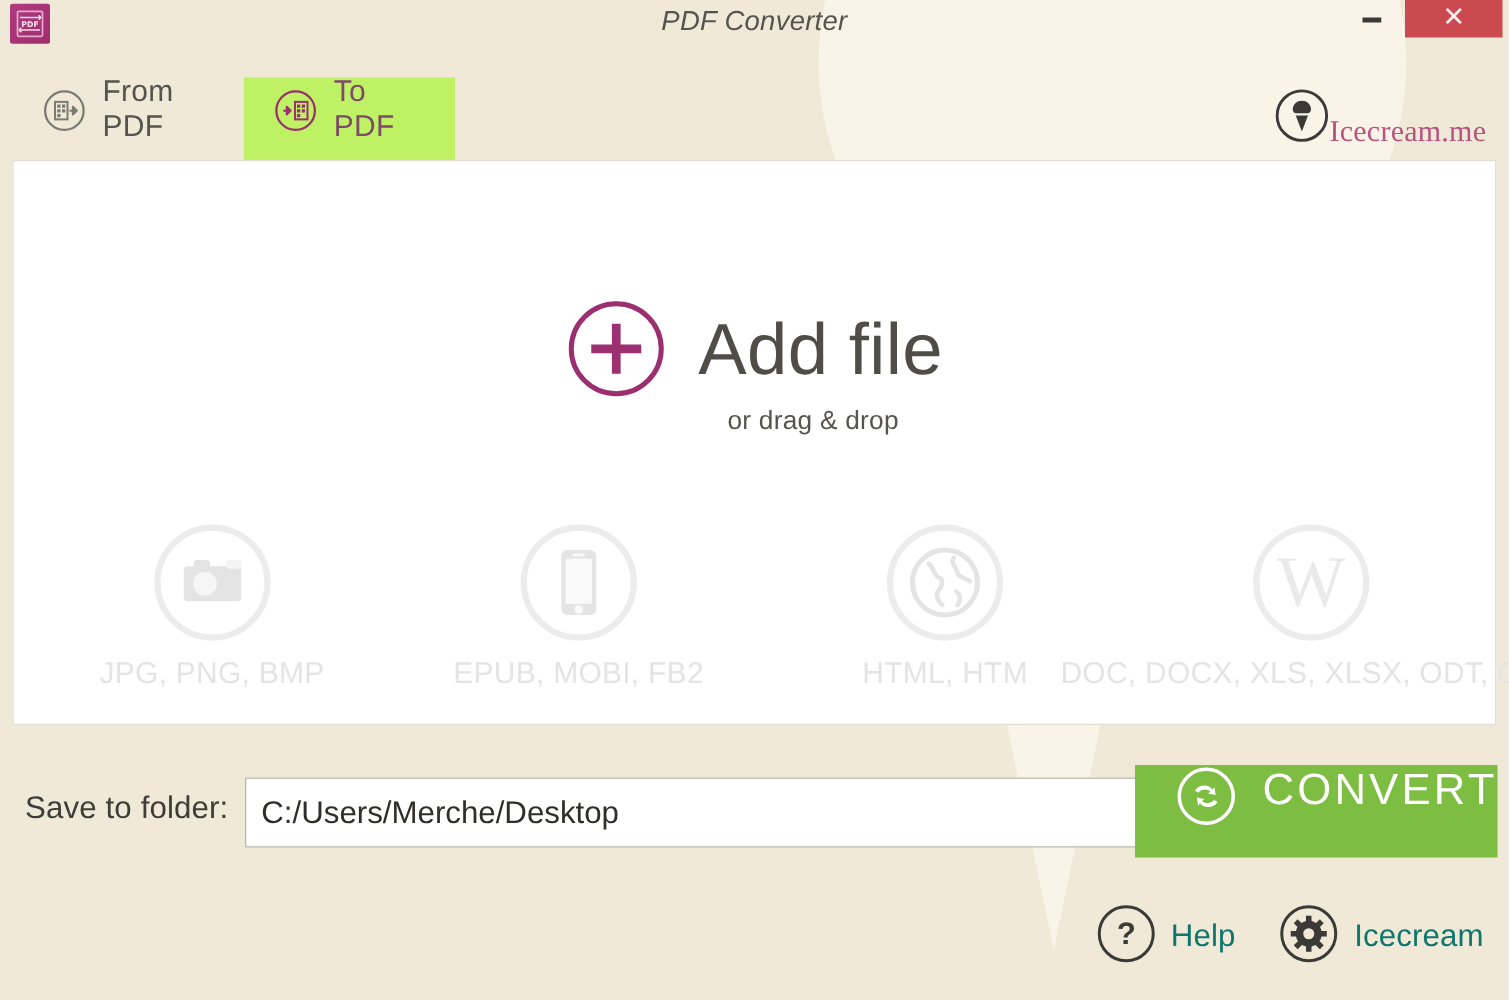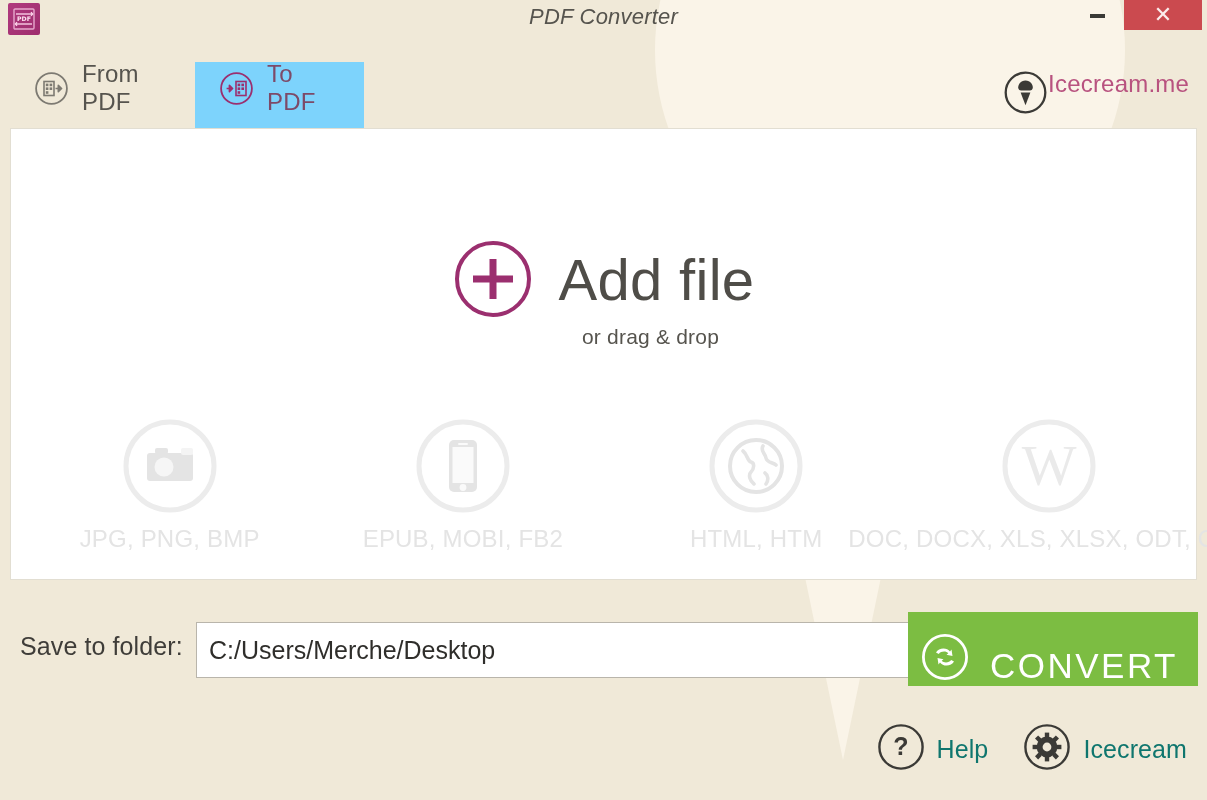--- a/index.html
+++ b/index.html
@@ -64,29 +64,29 @@
 
   
   .tabs { position:absolute; left:0; top:62px; z-index:4; }
   .tab {
     position:absolute; top:0; height:66px;
     display:flex; align-items:center; gap:13px;
     padding:0 26px 14px 24px;
     cursor:pointer;
   }
   .tab-from { left:10px; }
-  .tab-to   { left:195px; background:#7dd3fc; width:169px; }
+  .tab-to   { left:195px; background:#bef264; width:169px; }
   .tab-label { font-size:24px; color:#56544e; letter-spacing:.2px; }
   .tab-to .tab-label { color:#7d4a68; }
   .tab-icon { width:35px; height:35px; flex:none; }
 
   
   .brand {
     position:absolute; right:18px; top:70px; z-index:4;
-    display:flex; align-items:flex-start; gap:0; cursor:pointer;
+    display:flex; align-items:flex-end; gap:0; cursor:pointer;font-family:Liberation Serif, serif;
   }
   .brand-text { font-size:24px; color:#b8527f; letter-spacing:.2px; }
 
   
   .panel {
     position:absolute; left:10px; top:128px;
     width:1187px; height:452px;
     background:#ffffff;
     border:1px solid #e2ded2;
     z-index:3;
@@ -133,21 +133,21 @@
     flex:1; padding-left:12px; font-size:25px; color:#2f2e2b;
     white-space:nowrap; overflow:hidden;
   }
   .folder-btn {
     width:64px; height:100%; display:flex; align-items:center; justify-content:center;
     cursor:pointer;
   }
   .convert-btn {
     position:absolute; left:908px; top:612px; width:290px; height:74px;
     background:#7cbd42;
-    display:flex; align-items:flex-end; gap:20px; padding-left:12px;
+    display:flex; align-items:flex-start; gap:20px; padding-left:32px;
     cursor:pointer; z-index:4;
   }
   .convert-label {
     font-size:35px; color:#ffffff; letter-spacing:2.5px; font-weight:300;
   }
 
   
   .bottombar {
     position:absolute; right:20px; top:722px; z-index:4;
     display:flex; align-items:center; gap:34px;

